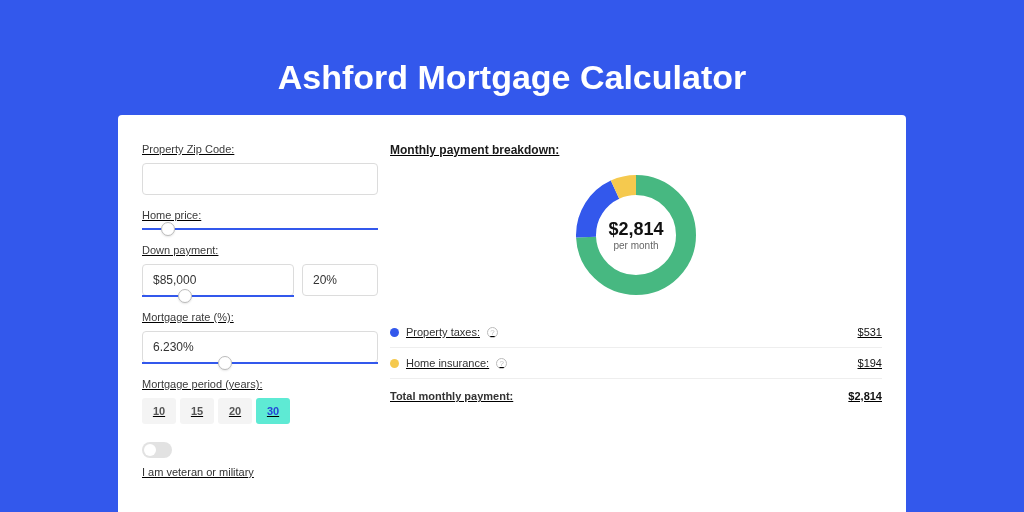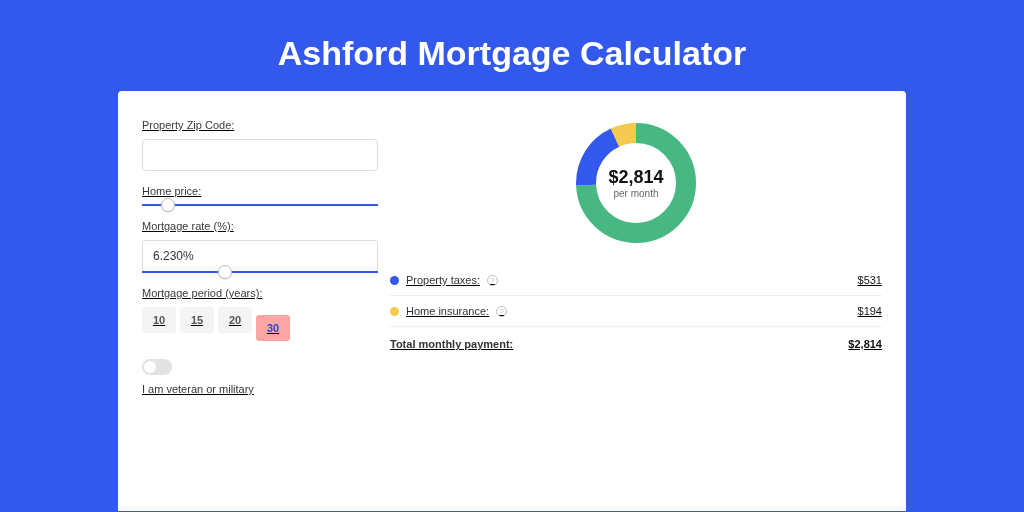--- a/index.html
+++ b/index.html
@@ -9,20 +9,21 @@
   background: #3358ec;
   font-family: -apple-system, BlinkMacSystemFont, "Segoe UI", Arial, sans-serif;
   overflow: hidden;
 }
 .title {
   text-align: center;
   color: #fff;
   font-size: 34px;
   font-weight: 700;
   padding: 34px 0 18px;
+  margin-top: 24px;
 }
 .card {
   background: #fff;
   margin: 0 auto;
   width: 788px;
   height: 420px;
   border-radius: 4px 4px 0 0;
   display: flex;
   padding: 28px 0 0;
   text-decoration: underline;
@@ -72,21 +73,21 @@
 .pbtn {
   width: 34px; height: 26px;
   border: none;
   border-radius: 3px;
   font-size: 11px;
   font-weight: 600;
   color: #555;
   background: #f4f4f4;
   cursor: pointer;
 }
-.pbtn.active { background: #fca5a5; color: #2447d8; margin-top: 8px; }
+.pbtn.active { background: #5eead4; color: #2447d8; }
 .toggle-row { display: flex; align-items: flex-start; gap: 8px; margin-top: 18px; flex-direction: column; }
 .toggle {
   width: 30px; height: 16px; background: #e2e2e2; border-radius: 8px; position: relative;
 }
 .toggle::after {
   content: ""; position: absolute; width: 12px; height: 12px; background: #fff;
   border-radius: 50%; top: 2px; left: 2px;
 }
 .toggle-label { font-size: 11px; color: #333; }
 .breakdown-title { font-size: 12px; font-weight: 700; color: #1a1a1a; margin-bottom: 14px; }
@@ -135,20 +136,34 @@
       <input class="finput" value="" style="">
     </div>
 
     <div class="fgroup">
       <div class="flabel">Home price:</div>
       <div class="slider">
         <div class="thumb" style="left:8%"></div>
       </div>
     </div>
 
+    <div class="fgroup">
+      <div class="flabel">Down payment:</div>
+      <div class="row2">
+        <div class="col1">
+          <input class="finput" value="$85,000" style="">
+          <div class="slider">
+            <div class="thumb" style="left:24%"></div>
+          </div>
+        </div>
+        <div class="col2">
+          <input class="finput" value="20%" style="">
+        </div>
+      </div>
+    </div>
 
     <div class="fgroup">
       <div class="flabel">Mortgage rate (%):</div>
       <input class="finput" value="6.230%" style="">
       <div class="slider">
         <div class="thumb" style="left:32%"></div>
       </div>
     </div>
 
     <div class="fgroup">
@@ -162,20 +177,21 @@
     </div>
 
     <div class="toggle-row">
       <div class="toggle"></div>
       <span class="toggle-label">I am veteran or military</span>
     </div>
 
   </div>
 
   <div class="right">
+    <div class="breakdown-title">Monthly payment breakdown:</div>
 
     <div class="donut-wrap">
       <div class="donut">
         <svg width="128" height="128" viewBox="0 0 128 128">
           <circle cx="64" cy="64" r="50" fill="none" stroke="#47b881" stroke-width="20" stroke-dasharray="233 314" stroke-dashoffset="0"></circle>
           <circle cx="64" cy="64" r="50" fill="none" stroke="#3358ec" stroke-width="20" stroke-dasharray="59 314" stroke-dashoffset="-233"></circle>
           <circle cx="64" cy="64" r="50" fill="none" stroke="#f5c94e" stroke-width="20" stroke-dasharray="22 314" stroke-dashoffset="-292"></circle>
         </svg>
         <div class="donut-center">
           <div class="donut-amount">$2,814</div>

